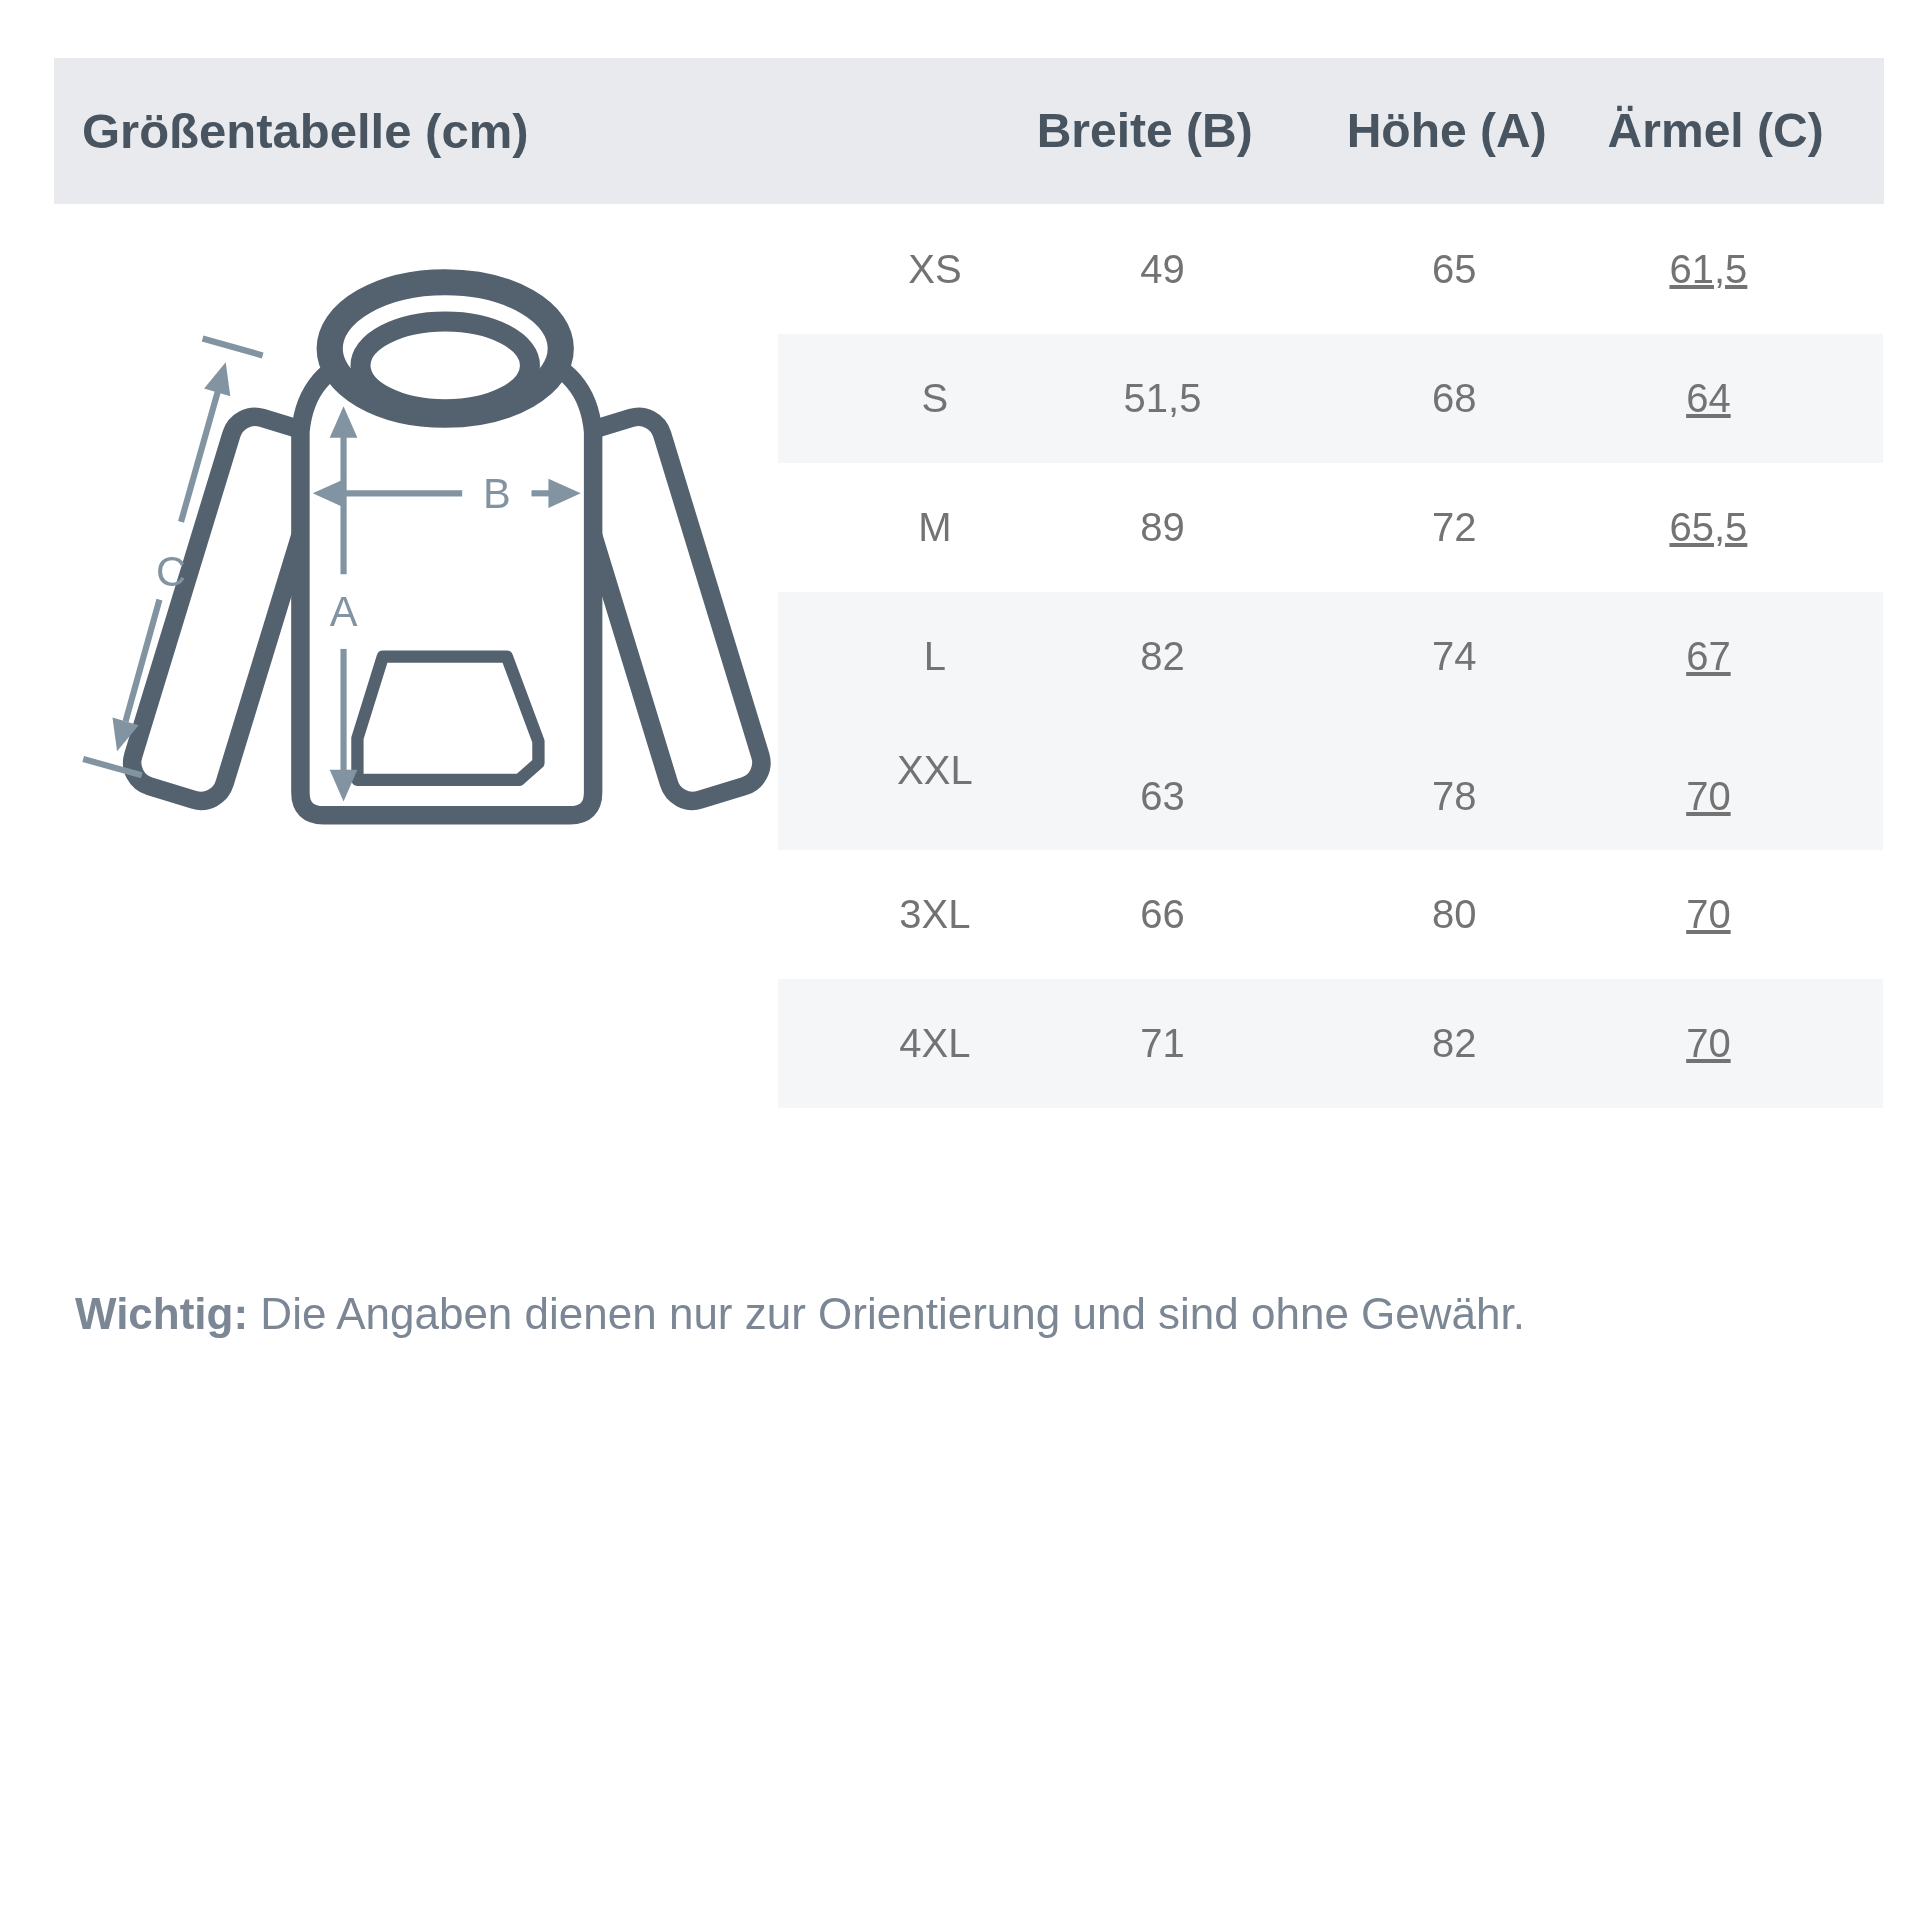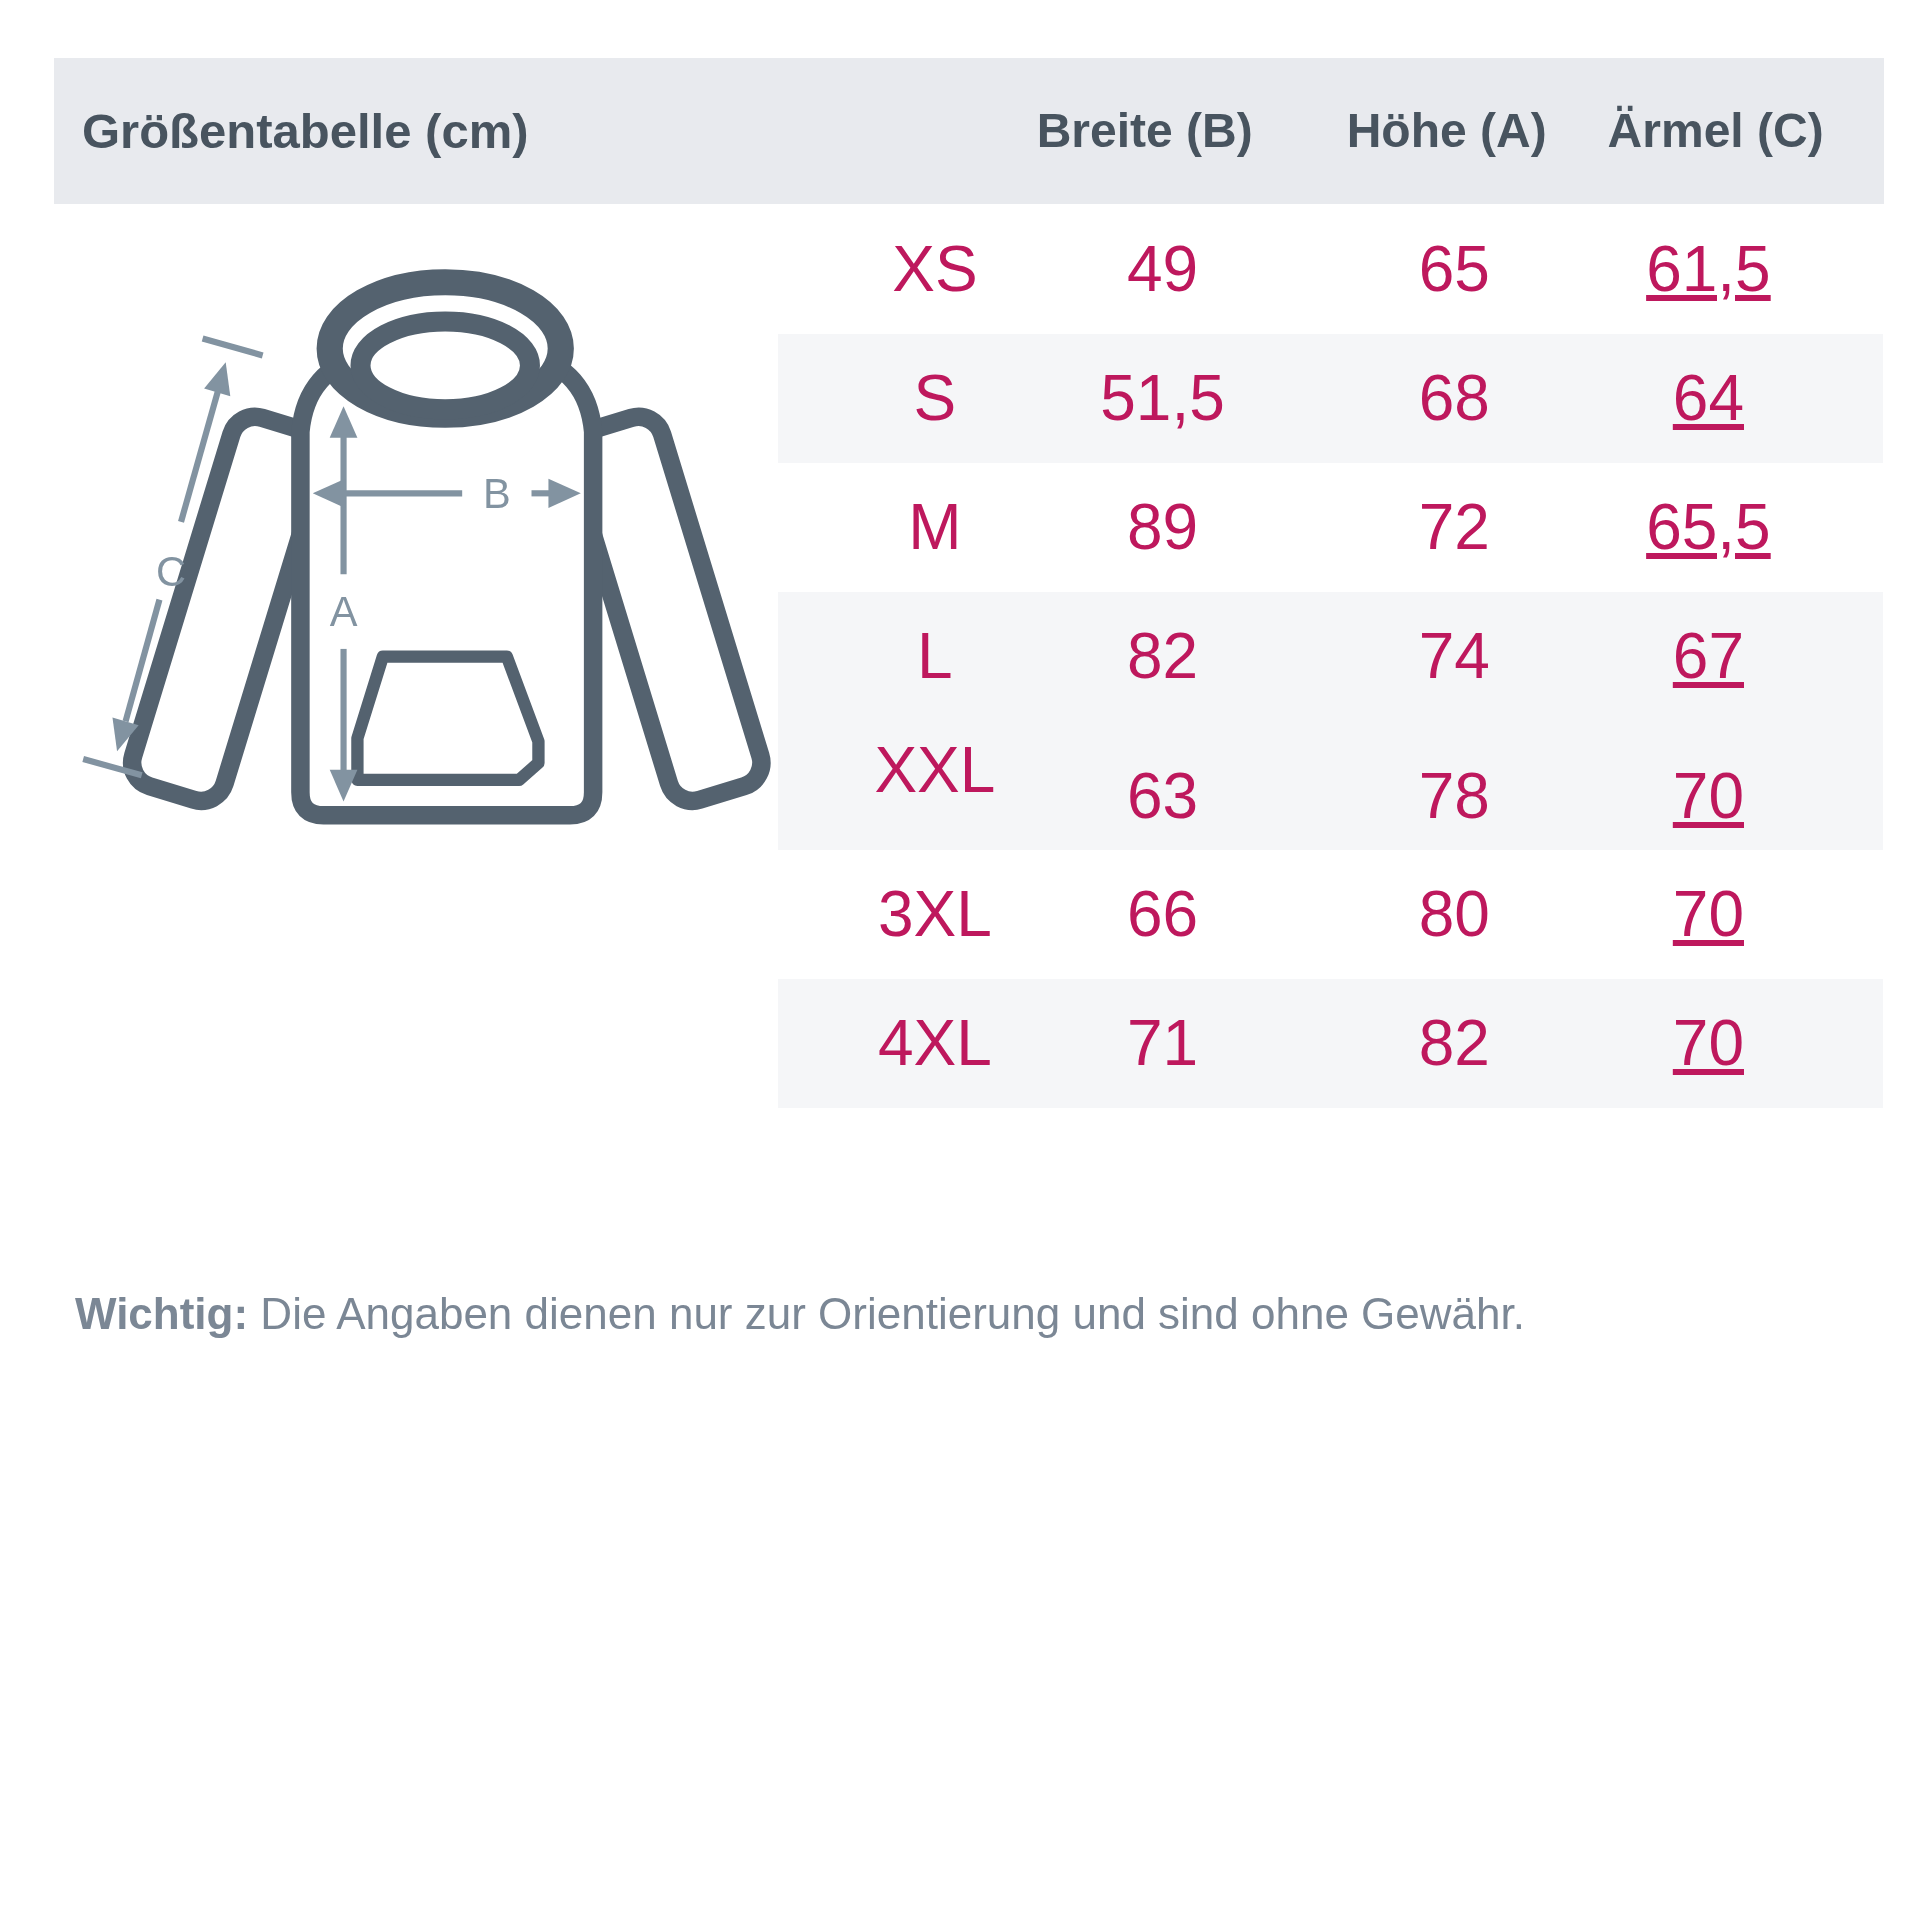--- a/index.html
+++ b/index.html
@@ -25,21 +25,21 @@
   .col-head.b{left:59.6%;text-align:center;}
   .col-head.a{left:76.1%;}
   .col-head.c{left:90.8%;text-align:center;}
 
   
   .size-table{position:absolute;left:778px;top:205px;width:1105px;}
   .srow{position:relative;height:129px;}
   .srow.alt{background:#F5F6F8;}
   .cell{
     position:absolute;top:0;height:129px;line-height:129px;
-    font-size:64px;color:#be185d;transform:translateX(-50%);white-space:nowrap;
+    font-size:40px;color:#737373;transform:translateX(-50%);white-space:nowrap;
   }
   .cell.size{left:14.2%;}
   .cell.b{left:34.8%;}
   .cell.a{left:61.2%;}
   .cell.c{left:84.2%;text-decoration:underline;}
   
   .srow:nth-child(5) .cell.size{top:-15.4px;}
   .srow:nth-child(5) .cell.b,
   .srow:nth-child(5) .cell.a,
   .srow:nth-child(5) .cell.c{top:10.8px;}

